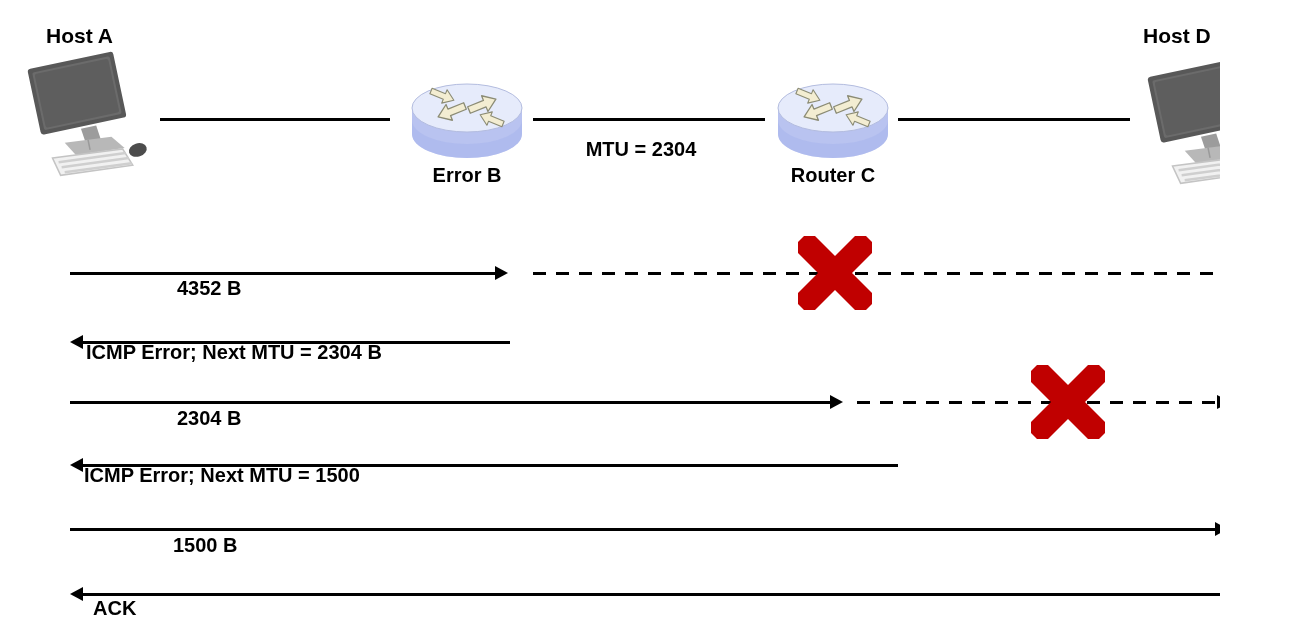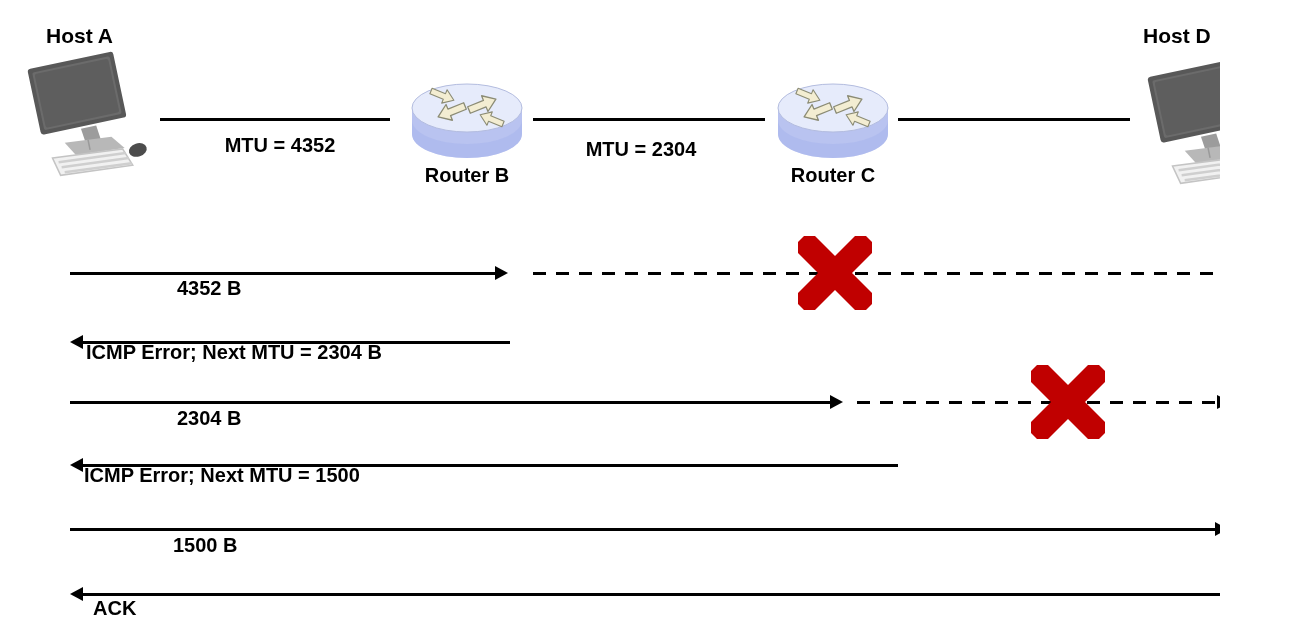--- a/index.html
+++ b/index.html
@@ -35,34 +35,33 @@
     <path d="M46,90 l46,-6 l13,11 l-48,7 z" fill="#b8b8b8"></path>
     <path d="M69,87 l2,10" stroke="#9a9a9a" stroke-width="1.5" fill="none"></path>
     <g>
       <path d="M34,105 L103,96 L113,112 L42,122 Z" fill="#f1f1f1" stroke="#c4c4c4" stroke-width="1.5"></path>
       <path d="M40,109 L106,100 M43,114 L109,105 M46,119 L112,110" stroke="#cfcfcf" stroke-width="2.5" fill="none"></path>
     </g>
     <ellipse cx="118" cy="97" rx="9" ry="6.5" fill="#4c4c4c" transform="rotate(-18 118 97)"></ellipse>
   </svg>
 
   <div class="abs toplink" style="left:160px;width:230px;"></div>
-  <div class="abs mtu-label" style="left:196px;top:134px;width:168px;">MTU = 4352</div>
 
   <svg class="abs" style="left:409px;top:78px;" width="116" height="84" viewBox="0 0 116 84">
     <path d="M3,30 v26 a55,24 0 0 0 110,0 v-26 z" fill="#b9c3f0"></path>
     <path d="M3,42 v14 a55,24 0 0 0 110,0 v-14 a55,24 0 0 1 -110,0 z" fill="#a9b5ec" opacity="0.6"></path>
     <ellipse cx="58" cy="30" rx="55" ry="24" fill="#e6ebfb" stroke="#b3bcdf" stroke-width="1"></ellipse>
     <g fill="#f3edd2" stroke="#8b8b74" stroke-width="1.3" stroke-linejoin="round">
       <path d="M0,-3.5 L17,-3.5 L17,-8.5 L29,0 L17,8.5 L17,3.5 L0,3.5 Z" transform="translate(60,32) rotate(-22)"></path>
       <path d="M0,-3.5 L17,-3.5 L17,-8.5 L29,0 L17,8.5 L17,3.5 L0,3.5 Z" transform="translate(56,28) rotate(158)"></path>
       <path d="M0,-3.5 L17,-3.5 L17,-8.5 L29,0 L17,8.5 L17,3.5 L0,3.5 Z" transform="translate(22,13) rotate(22) scale(0.85)"></path>
       <path d="M0,-3.5 L17,-3.5 L17,-8.5 L29,0 L17,8.5 L17,3.5 L0,3.5 Z" transform="translate(94,46) rotate(202) scale(0.85)"></path>
     </g>
   </svg>
-  <div class="abs node-label ctr" style="left:407px;top:164px;width:120px;font-size:20px;">Router B</div>
+  <div class="abs node-label ctr" style="left:407px;top:164px;width:120px;font-size:20px;">Error B</div>
 
   <div class="abs toplink" style="left:533px;width:232px;"></div>
   <div class="abs mtu-label" style="left:557px;top:138px;width:168px;">MTU = 2304</div>
 
   <svg class="abs" style="left:775px;top:78px;" width="116" height="84" viewBox="0 0 116 84">
     <path d="M3,30 v26 a55,24 0 0 0 110,0 v-26 z" fill="#b9c3f0"></path>
     <path d="M3,42 v14 a55,24 0 0 0 110,0 v-14 a55,24 0 0 1 -110,0 z" fill="#a9b5ec" opacity="0.6"></path>
     <ellipse cx="58" cy="30" rx="55" ry="24" fill="#e6ebfb" stroke="#b3bcdf" stroke-width="1"></ellipse>
     <g fill="#f3edd2" stroke="#8b8b74" stroke-width="1.3" stroke-linejoin="round">
       <path d="M0,-3.5 L17,-3.5 L17,-8.5 L29,0 L17,8.5 L17,3.5 L0,3.5 Z" transform="translate(60,32) rotate(-22)"></path>

